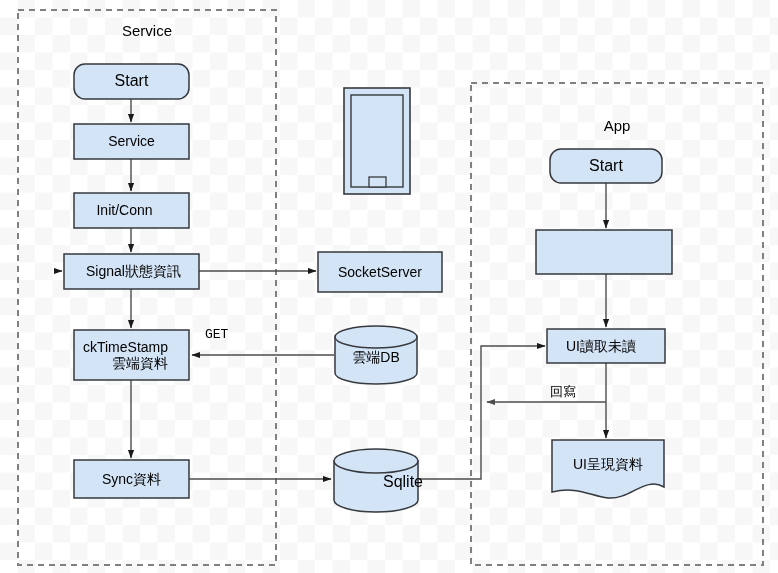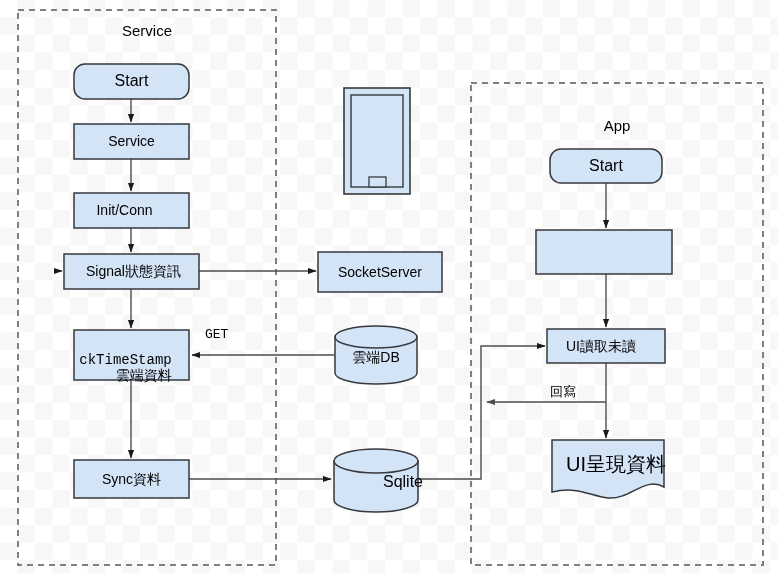--- a/index.html
+++ b/index.html
@@ -150,35 +150,35 @@
   <div class="grp-title" style="left:471px; top:117px; width:292px;">App</div>
 
   <div class="node-label" style="left:74px; top:64px; width:115px; height:35px; font-size:16px;">Start</div>
 
   <div class="node-label" style="left:74px; top:124px; width:115px; height:35px; font-size:14px;">Service</div>
 
   <div class="node-label" style="left:74px; top:193px; width:101px; height:35px; font-size:14px;">Init/Conn</div>
 
   <div class="node-label" style="left:68px; top:254px; width:131px; height:35px; font-size:14px;">Signal狀態資訊</div>
 
-  <div class="node-label" style="left:74px; top:343px; width:103px; height:50px; font-size:14px;font-family:Liberation Mono, monospace;">ckTimeStamp
+  <div class="node-label" style="left:74px; top:330px; width:103px; height:50px; font-size:14px;">ckTimeStamp
 雲端資料</div>
 
   <div class="node-label" style="left:74px; top:460px; width:115px; height:38px; font-size:14px;border-radius:9px;">Sync資料</div>
 
   <div class="node-label" style="left:318px; top:252px; width:124px; height:40px; font-size:14px;">SocketServer</div>
 
   <div class="node-label" style="left:335px; top:337px; width:82px; height:40px; font-size:14px;">雲端DB</div>
 
   <div class="node-label" style="left:334px; top:461px; width:106px; height:42px; font-size:16px;margin-left:16px;">Sqlite</div>
 
   <div class="node-label" style="left:550px; top:149px; width:112px; height:34px; font-size:16px;">Start</div>
 
 
   <div class="node-label" style="left:547px; top:329px; width:108px; height:34px; font-size:14px;">UI讀取未讀</div>
 
-  <div class="node-label" style="left:552px; top:440px; width:112px; height:48px; font-size:20px;margin-left:8px;">UI呈現資料</div>
+  <div class="node-label" style="left:552px; top:440px; width:112px; height:48px; font-size:14px;">UI呈現資料</div>
 
   <div class="edge-label" style="left:205px; top:327px; width:54px;">GET</div>
 
   <div class="edge-label" style="left:550px; top:383px; width:60px;">回寫</div>
 
 </div>
 
 </body></html>

